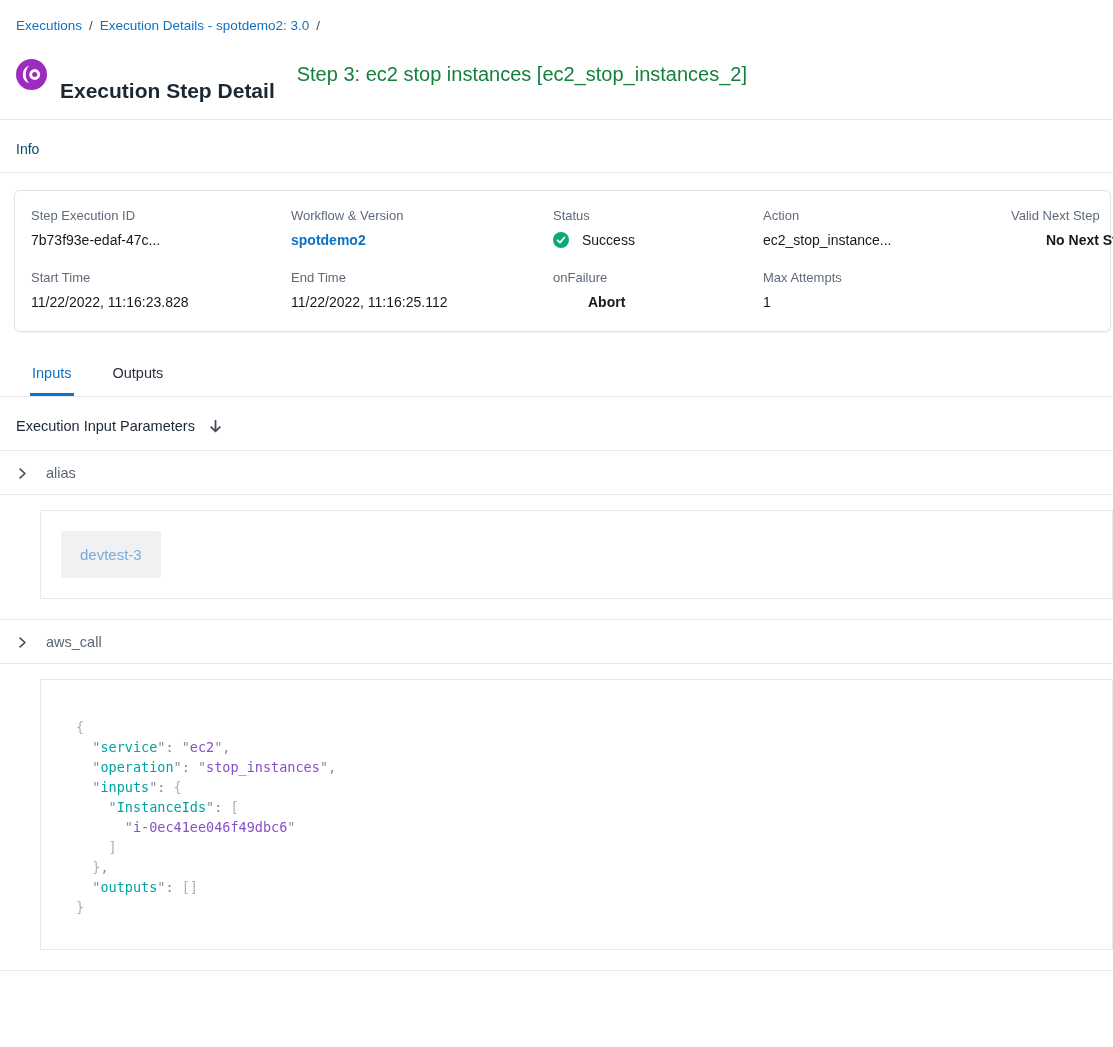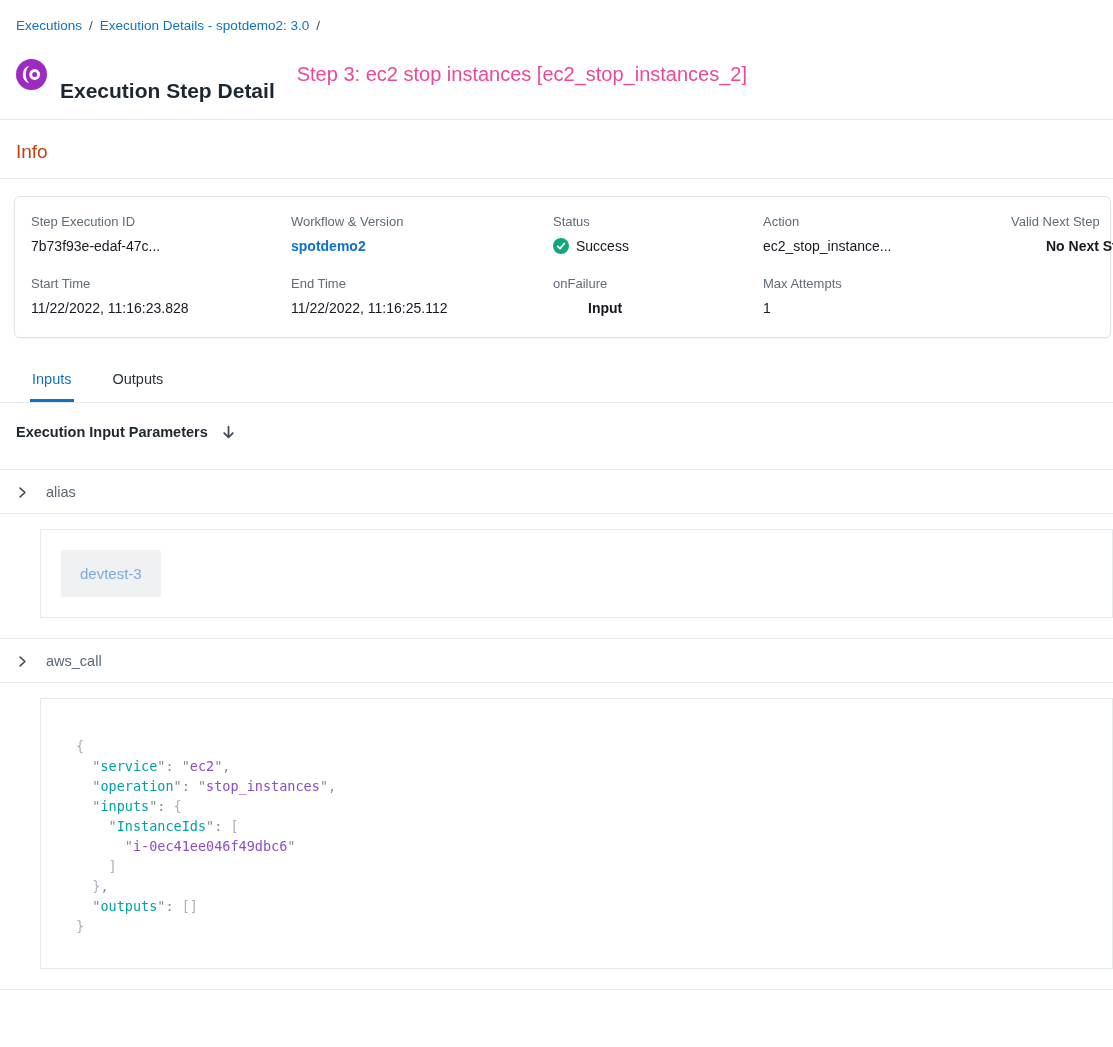--- a/index.html
+++ b/index.html
@@ -17,65 +17,65 @@
   .crumb-sep { color: #414d5c; margin: 0 7px; }
 
   
   .page-header {
     display: flex; align-items: center; gap: 13px;
     padding: 13px 16px 16px 16px;
     border-bottom: 1px solid #e8e9ea;
   }
   .brand-icon { display: inline-flex; flex: 0 0 auto; }
   .page-title { font-size: 21px; font-weight: 700; color: #1b2733; margin-top: 33px; }
-  .page-subtitle { font-size: 20px; font-weight: 400; color: #ec4899; margin-left: 9px; }
+  .page-subtitle { font-size: 20px; font-weight: 400; color: #15803d; margin-left: 9px; }
 
   
   .info-heading {
-    font-size: 19px; color: #c2410c;
+    font-size: 14px; color: #0c4a6e;
     padding: 21px 16px 15px 16px;
     border-bottom: 1px solid #e8e9ea;
   }
 
   
   .card {
     margin: 17px 2px 18px 14px;
     border: 1px solid #dee3e9; border-radius: 6px;
     box-shadow: 0 1px 2px rgba(0, 30, 60, 0.06);
     padding: 17px 16px 21px 16px;
     display: grid;
     grid-template-columns: 260px 262px 210px 248px minmax(80px, 1fr);
     row-gap: 22px;
   }
   .field { white-space: nowrap; }
   .field-label { font-size: 13px; color: #5f6b7a; margin-bottom: 9px; }
   .field-value { font-size: 14px; color: #16191f; }
   .style-link { color: var(--link); font-weight: 700; cursor: pointer; }
   .style-strong { font-weight: 700; margin-left: 35px; }
-  .style-status { display: flex; align-items: center; gap: 7px; }
+  .style-status { display: flex; align-items: center; gap: 13px; }
 
   
   .tabs {
     display: flex; gap: 37px;
     padding-left: 30px;
     border-bottom: 1px solid #e8e9ea;
   }
   .tab {
     font-size: 14.5px; color: #2a313c; cursor: pointer;
     padding: 15px 2px 12px 2px;
     border-bottom: 3px solid transparent;
   }
   .tab.active { color: var(--link); border-bottom-color: var(--link); }
 
   
   .params-header {
     display: flex; align-items: center; gap: 13px;
-    padding: 21px 16px 29px 16px;
-    border-bottom: 1px solid #e8e9ea;
-    font-size: 14.5px; font-weight: 700; color: #1c2733;
+    padding: 21px 16px 16px 16px;
+    border-bottom: 1px solid #e8e9ea;
+    font-size: 14.5px; font-weight: 400; color: #1c2733;
   }
   .down-arrow { cursor: pointer; }
 
   
   .section { border-bottom: 1px solid #e8e9ea; }
   .section-header {
     display: flex; align-items: center; gap: 17px;
     padding: 14px 16px 13px 16px;
     border-bottom: 1px solid #e8e9ea;
     cursor: pointer;
@@ -156,21 +156,21 @@
     <div class="field">
       <div class="field-label">Start Time</div>
       <div class="field-value style-plain">11/22/2022, 11:16:23.828</div>
     </div>
     <div class="field">
       <div class="field-label">End Time</div>
       <div class="field-value style-plain">11/22/2022, 11:16:25.112</div>
     </div>
     <div class="field">
       <div class="field-label">onFailure</div>
-      <div class="field-value style-strong">Input</div>
+      <div class="field-value style-strong">Abort</div>
     </div>
     <div class="field">
       <div class="field-label">Max Attempts</div>
       <div class="field-value style-plain">1</div>
     </div>
   </div>
 
 <div class="tabs" id="tabs">
     <div class="tab active">Inputs</div>
     <div class="tab">Outputs</div>

